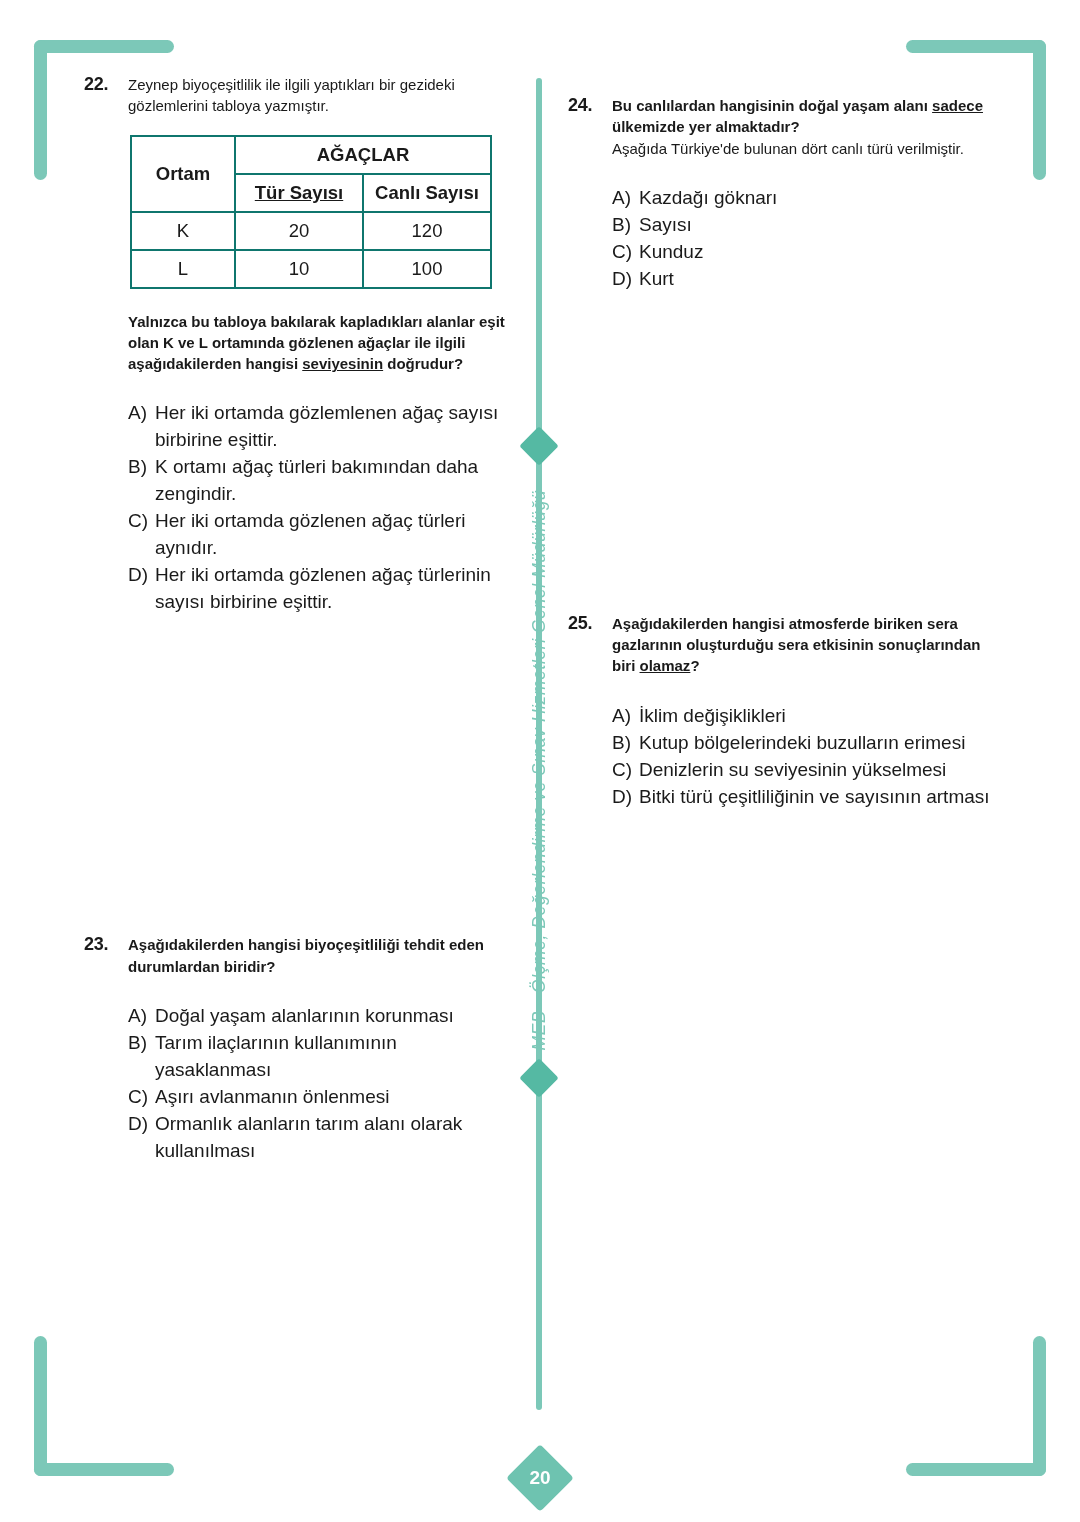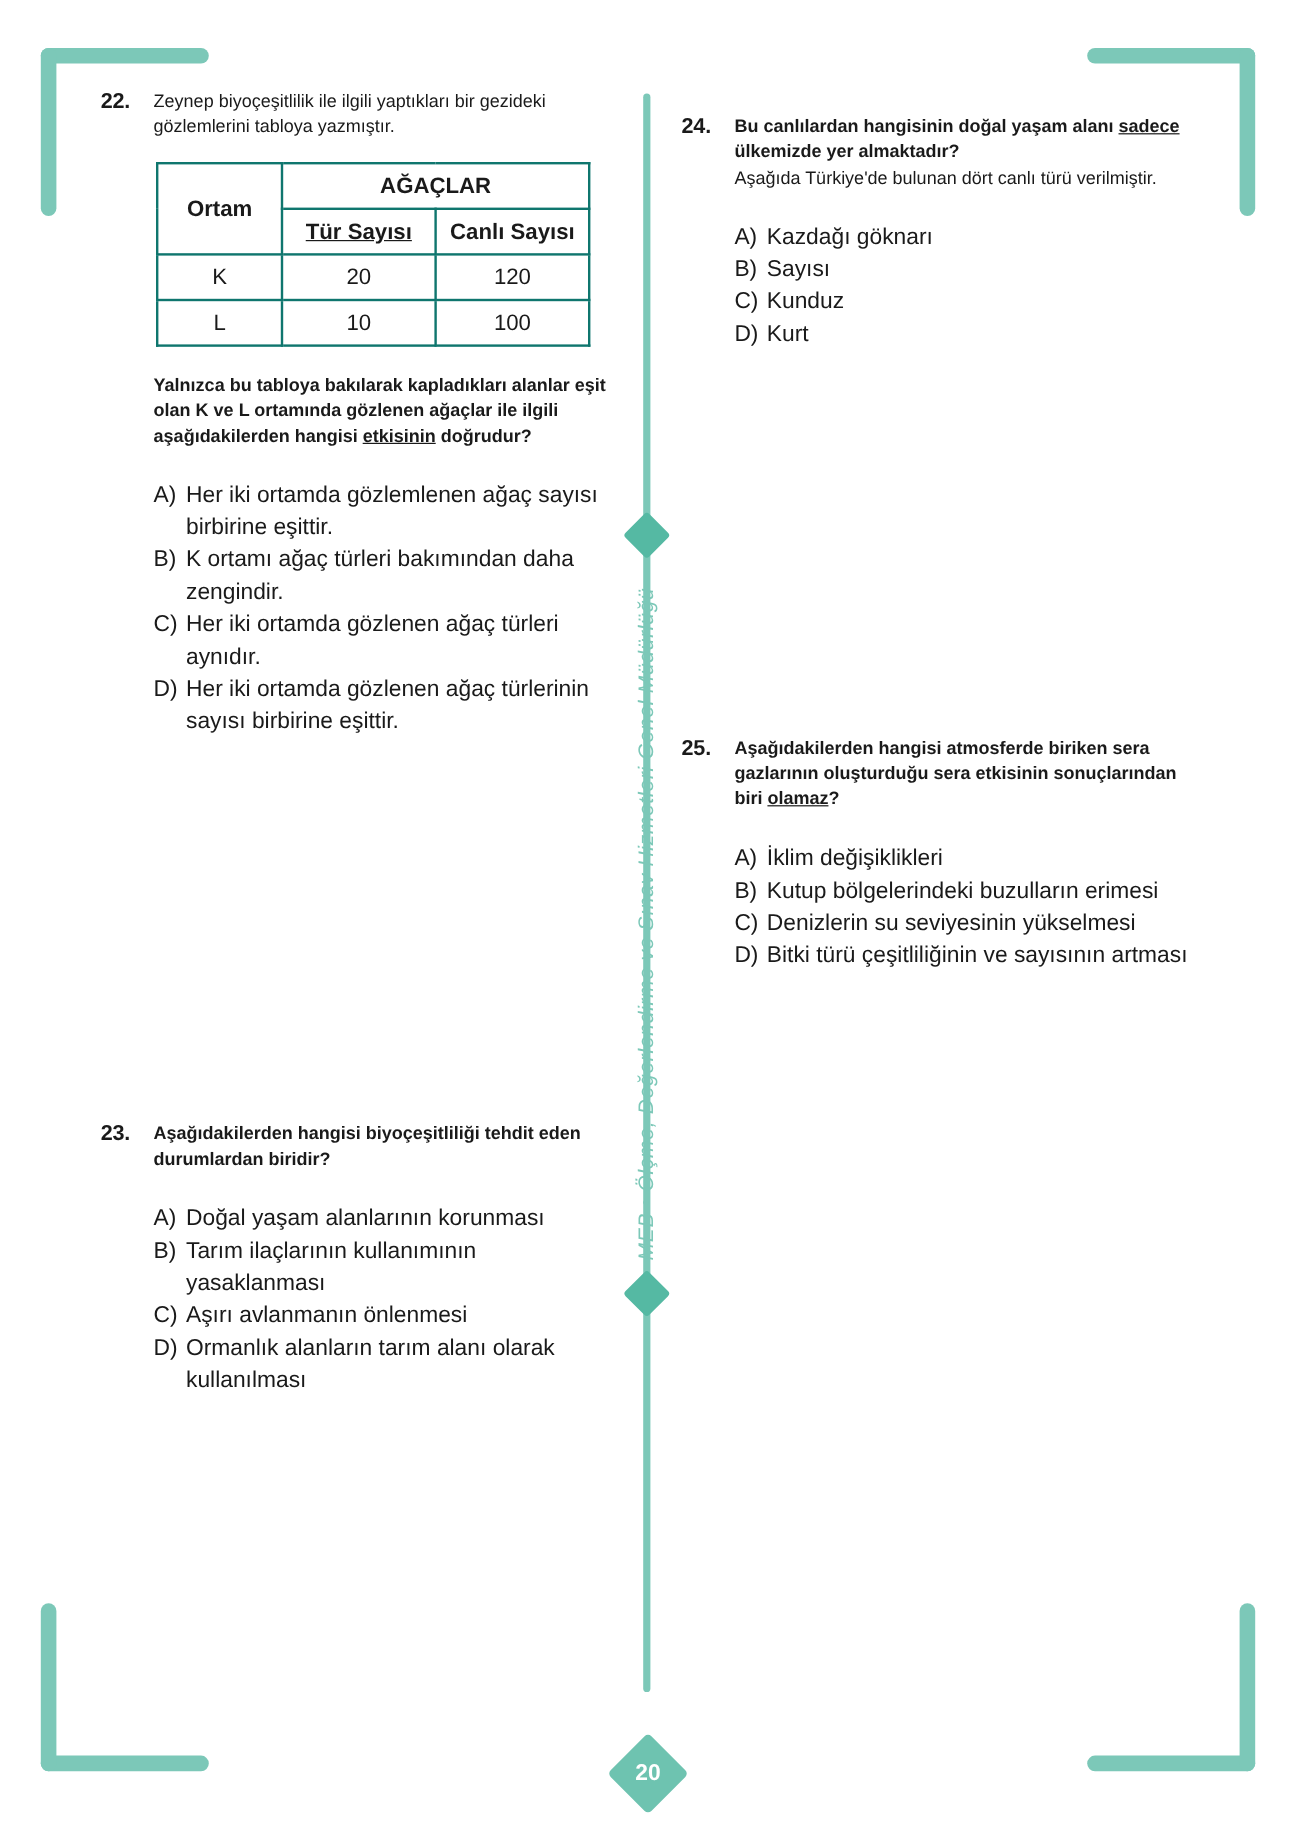--- a/index.html
+++ b/index.html
@@ -234,21 +234,21 @@
       </tr>
       <tr>
         <td class="cell-data">L</td>
         <td class="cell-data">10</td>
         <td class="cell-data">100</td>
       </tr>
     </tbody>
       </table>
 
     <div class="question" style="margin-top:22px">
-      <div class="q-stem bold"><span>Yalnızca bu tabloya bakılarak kapladıkları alanlar eşit olan K ve L ortamında gözlenen ağaçlar ile ilgili aşağıdakilerden hangisi </span><u>etkisinin</u><span> doğrudur?</span></div>
+      <div class="q-stem bold"><span>Yalnızca bu tabloya bakılarak kapladıkları alanlar eşit olan K ve L ortamında gözlenen ağaçlar ile ilgili aşağıdakilerden hangisi </span><u>seviyesinin</u><span> doğrudur?</span></div>
       <div class="options">
         <div class="option"><span class="opt-letter">A)</span><span>Her iki ortamda gözlemlenen ağaç sayısı birbirine eşittir.</span></div>
         <div class="option"><span class="opt-letter">B)</span><span>K ortamı ağaç türleri bakımından daha zengindir.</span></div>
         <div class="option"><span class="opt-letter">C)</span><span>Her iki ortamda gözlenen ağaç türleri aynıdır.</span></div>
         <div class="option"><span class="opt-letter">D)</span><span>Her iki ortamda gözlenen ağaç türlerinin sayısı birbirine eşittir.</span></div>
       </div>
     </div>
 
     <div class="question" style="margin-top:318px">
       <div class="q-number">23.</div>

